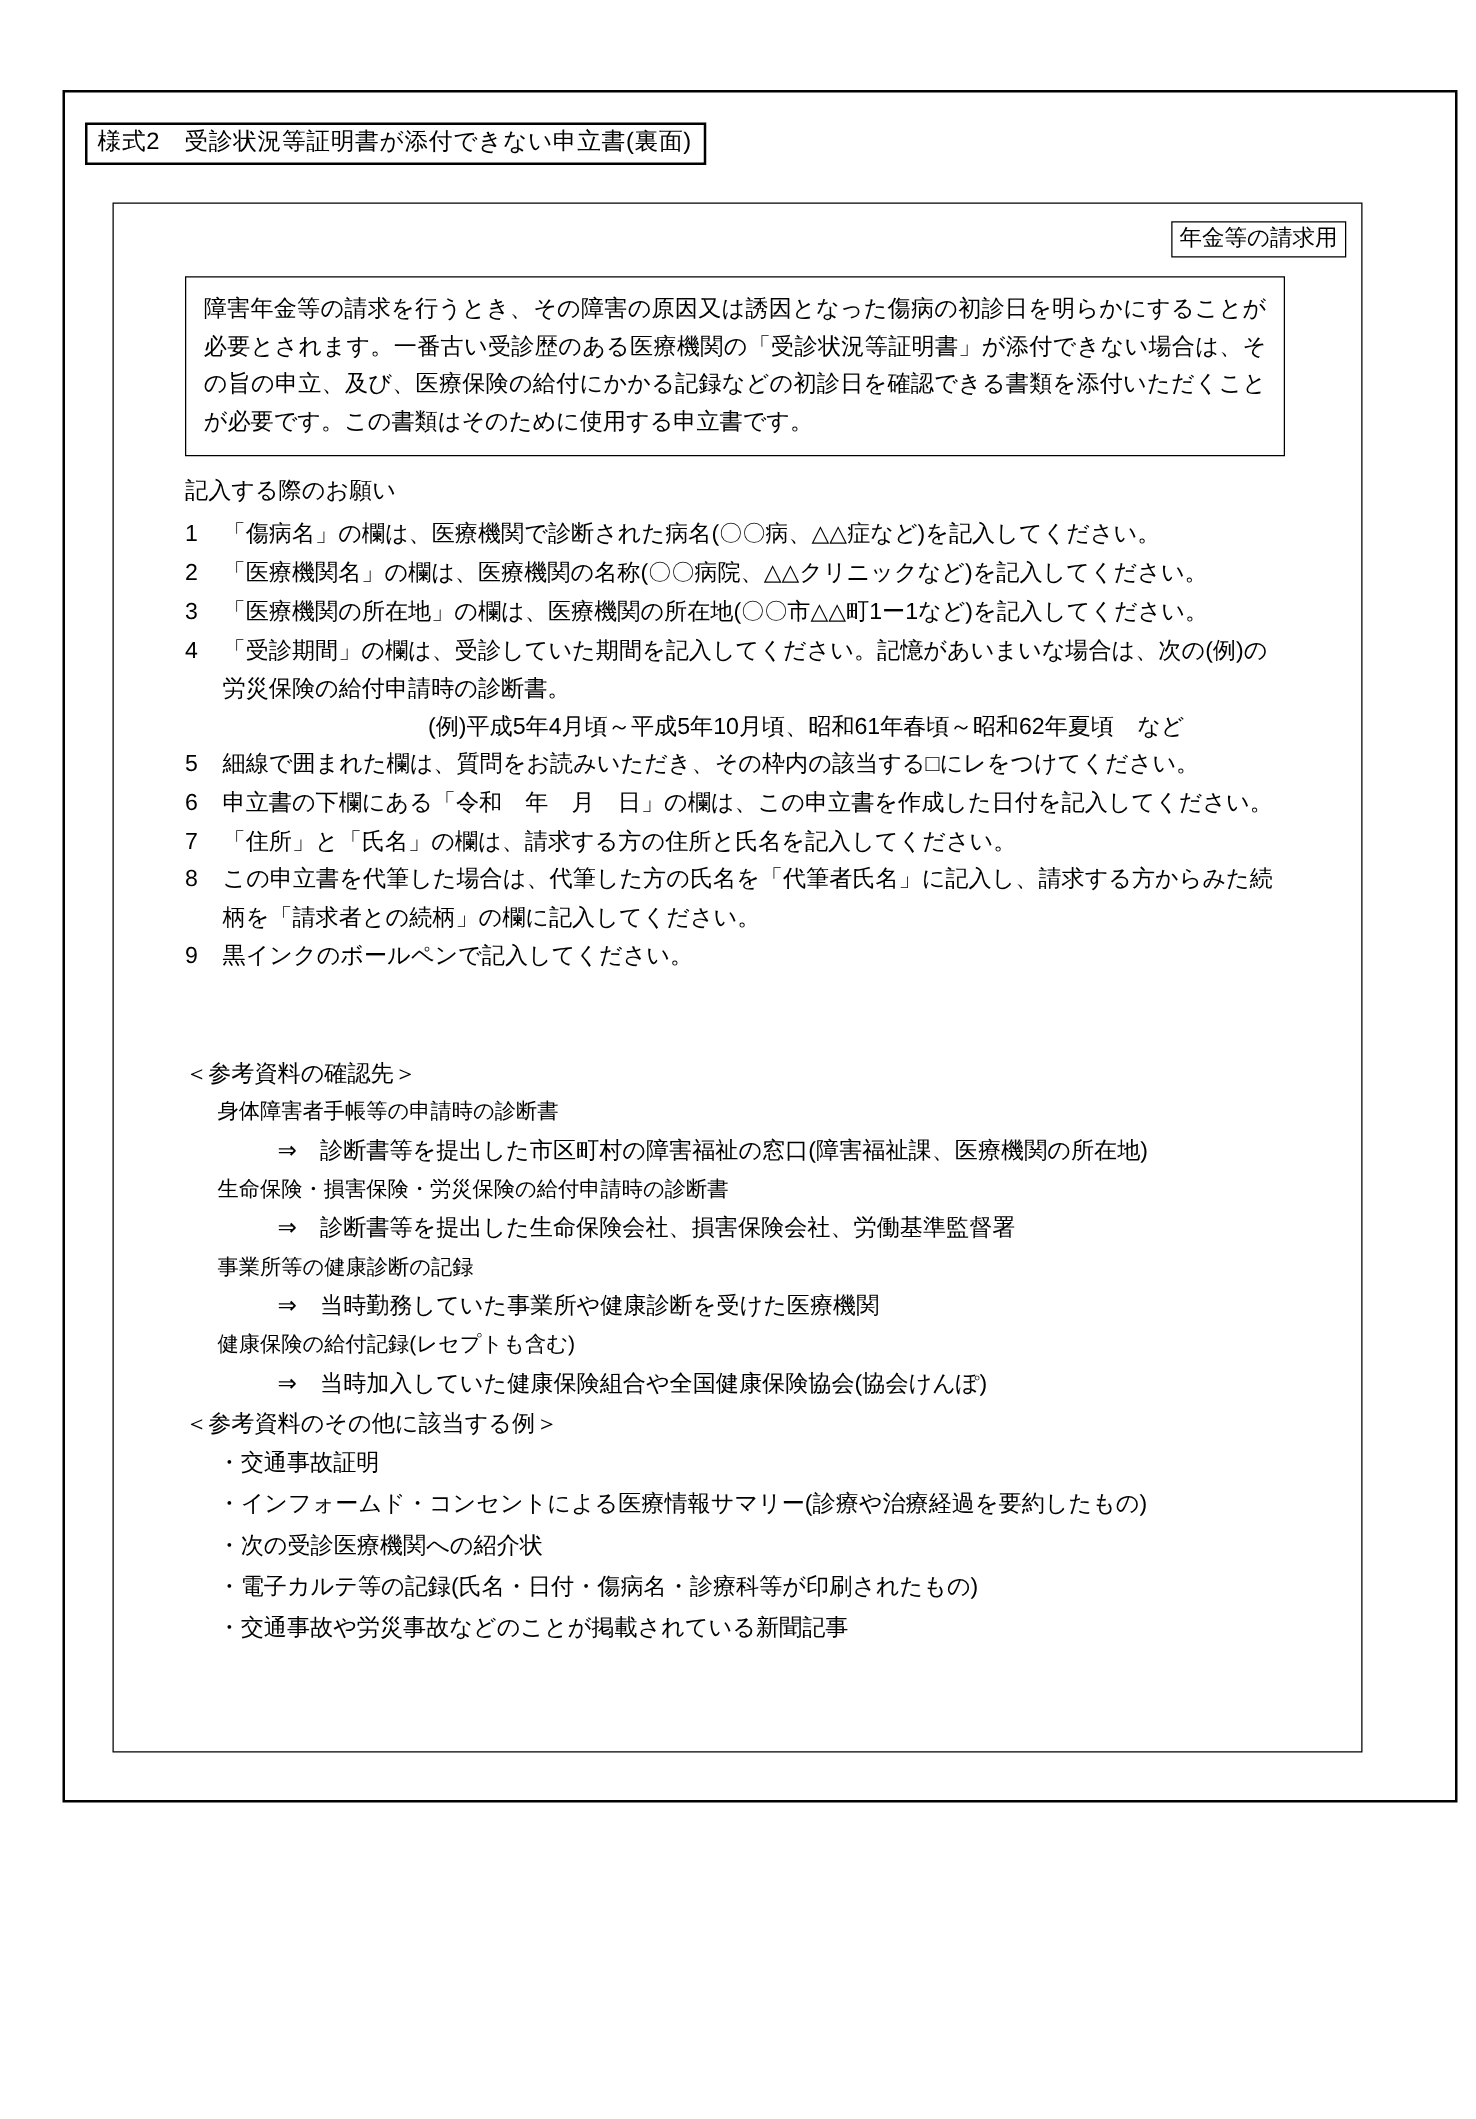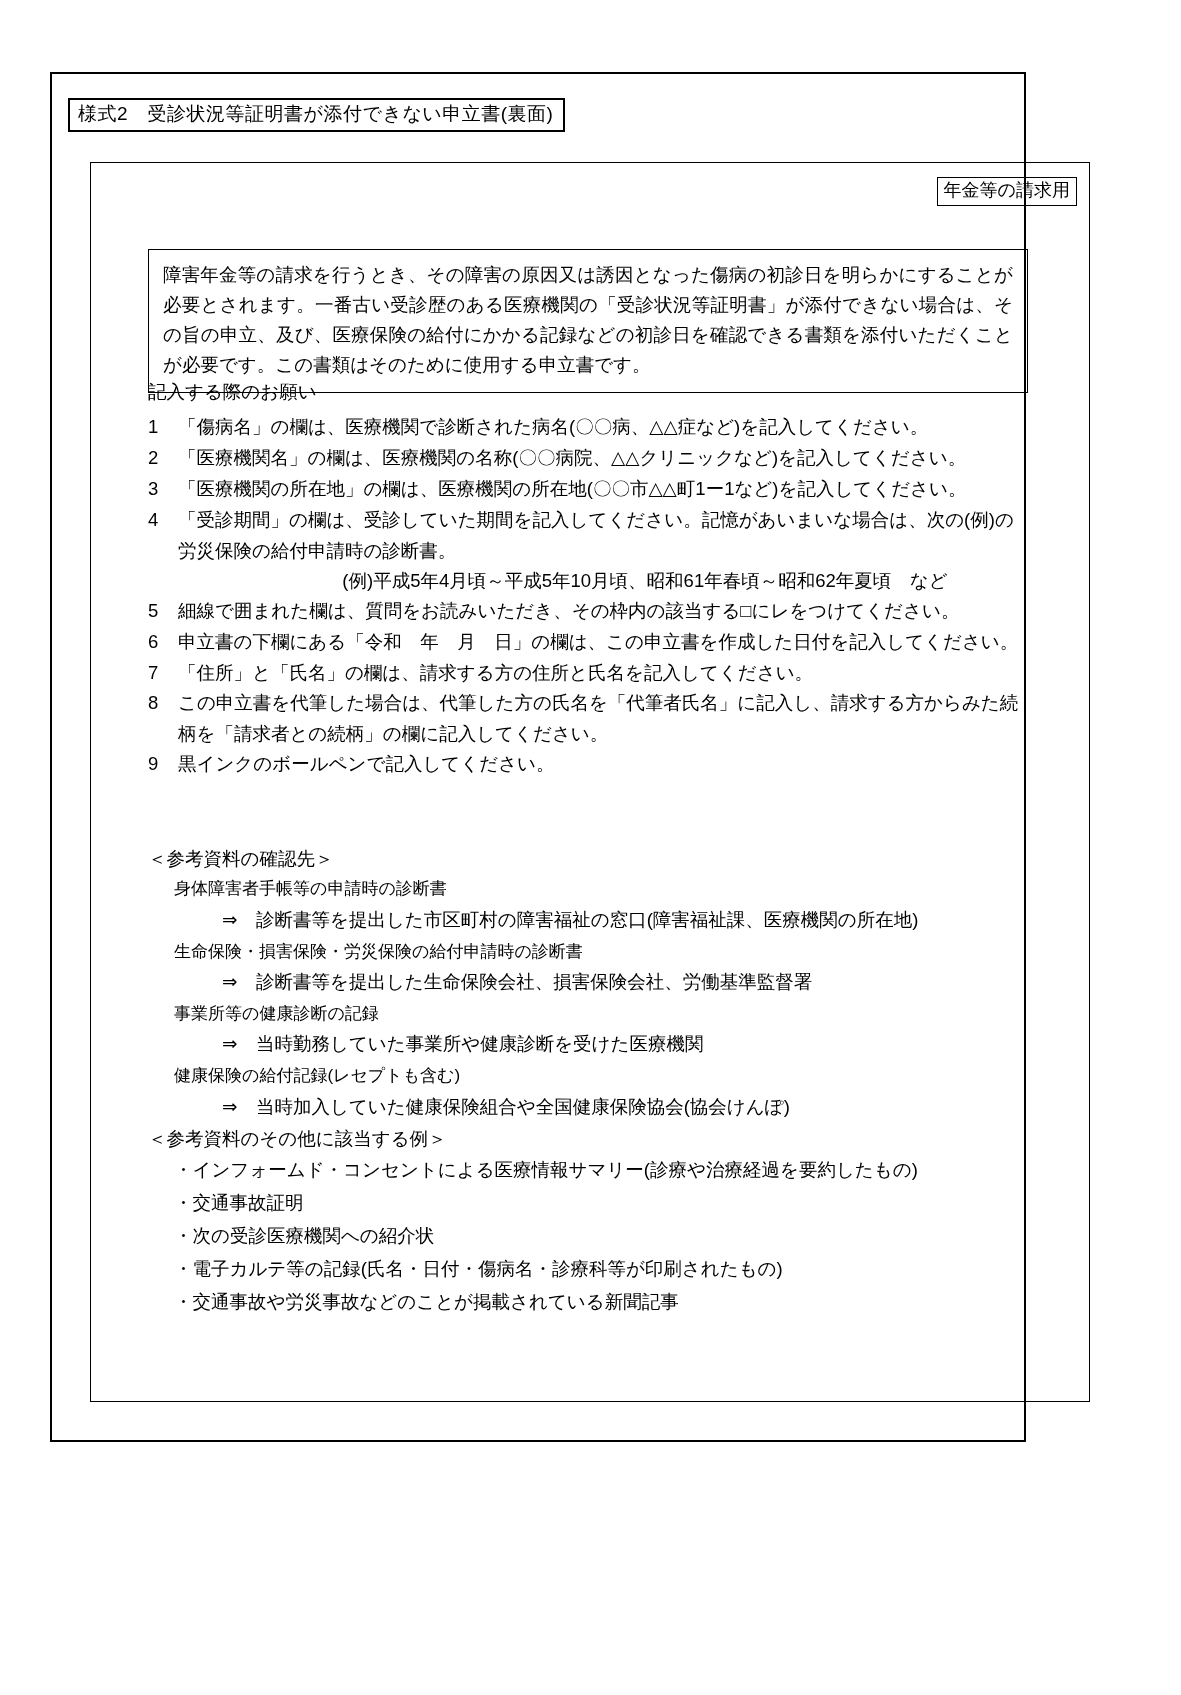--- a/index.html
+++ b/index.html
@@ -11,21 +11,21 @@
     width: 1181px;
     height: 1695px;
     font-family: "Liberation Sans", "DejaVu Sans", sans-serif;
     color: #000000;
     position: relative;
   }
   .page {
     position: absolute;
     left: 50px;
     top: 72px;
-    width: 976px;
+    width: 1116px;
     height: 1370px;
     border: 2px solid #000;
     box-sizing: border-box;
     background: #fff;
   }
   .form-title {
     position: absolute;
     left: 16px;
     top: 24px;
     border: 2px solid #000;
@@ -58,21 +58,20 @@
     position: absolute;
     left: 57px;
     top: 58px;
     width: 880px;
     border: 1px solid #000;
     box-sizing: border-box;
     padding: 10px 14px 12px 14px;
     font-size: 18.5px;
     line-height: 1.62;
     text-align: justify;
-    margin-top: 28px;
   }
   .notice-box p {
     margin: 0;
     text-indent: 0;
   }
   .section {
     position: absolute;
     left: 57px;
     width: 930px;
   }
@@ -195,21 +194,21 @@
       <div class="ref-item">生命保険・損害保険・労災保険の給付申請時の診断書</div>
       <div class="ref-arrow">⇒　診断書等を提出した生命保険会社、損害保険会社、労働基準監督署</div>
 
       <div class="ref-item">事業所等の健康診断の記録</div>
       <div class="ref-arrow">⇒　当時勤務していた事業所や健康診断を受けた医療機関</div>
 
       <div class="ref-item">健康保険の給付記録(レセプトも含む)</div>
       <div class="ref-arrow">⇒　当時加入していた健康保険組合や全国健康保険協会(協会けんぽ)</div>
 
       <div class="ref-head">＜参考資料のその他に該当する例＞</div>
+      <div class="bullet">・交通事故証明</div>
       <div class="bullet">・インフォームド・コンセントによる医療情報サマリー(診療や治療経過を要約したもの)</div>
-      <div class="bullet">・交通事故証明</div>
       <div class="bullet">・次の受診医療機関への紹介状</div>
       <div class="bullet">・電子カルテ等の記録(氏名・日付・傷病名・診療科等が印刷されたもの)</div>
       <div class="bullet">・交通事故や労災事故などのことが掲載されている新聞記事</div>
     </div>
 
   </div>
 </div>
 
 </body></html>

